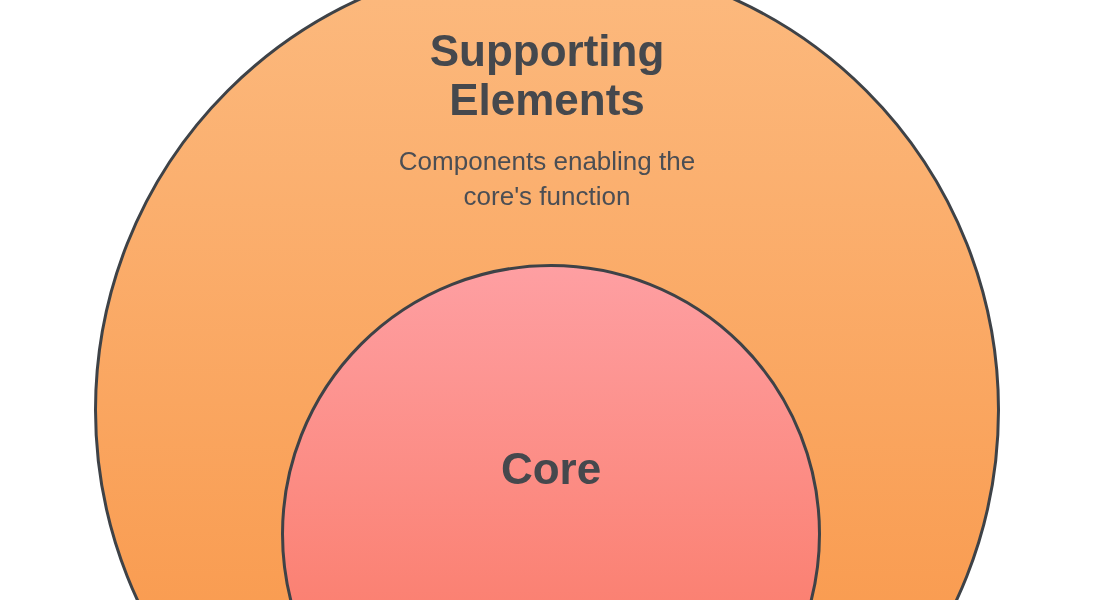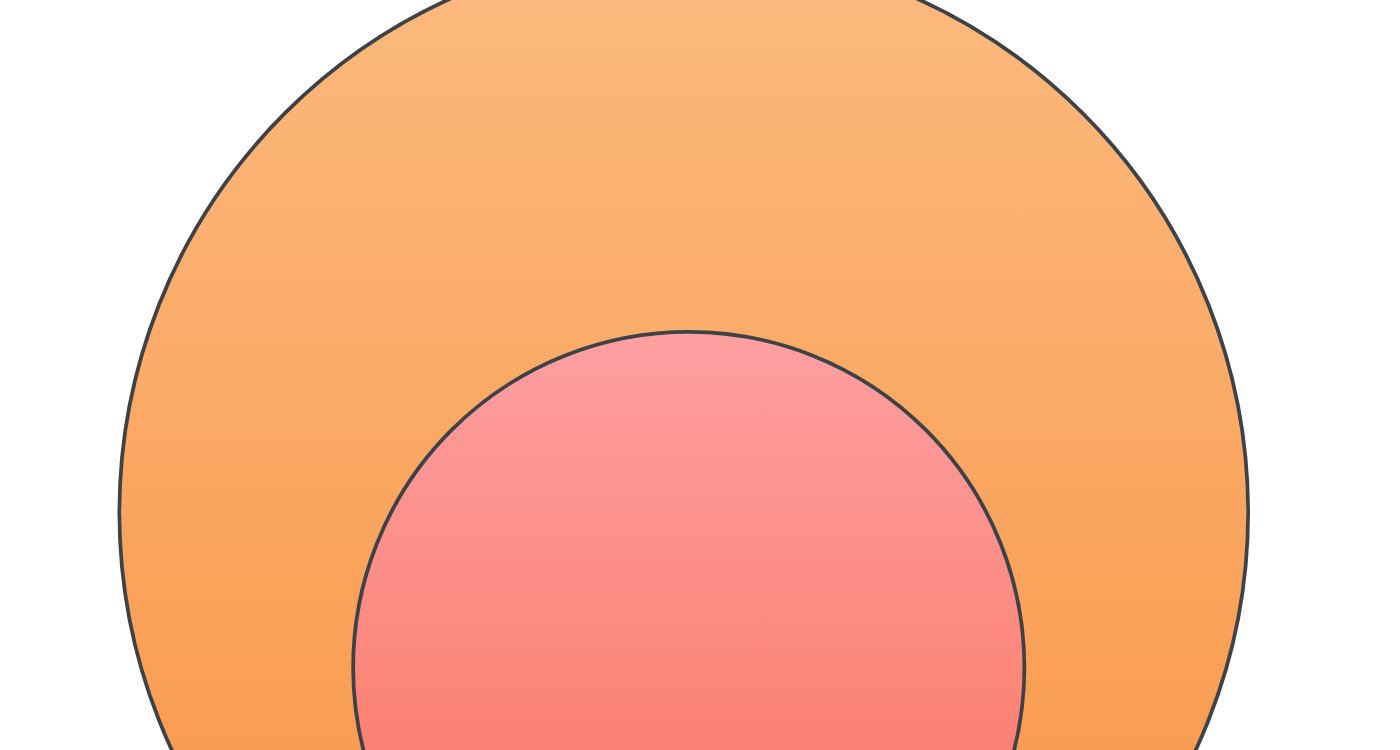--- a/index.html
+++ b/index.html
@@ -87,17 +87,22 @@
 </style>
 </head>
 <body style="background: rgb(255, 255, 255);">
 
 <div class="canvas">
 
   <div class="circle outer"></div>
 
   <div class="circle inner"></div>
 
+  <div class="label outer-label">
+    <div class="title">Supporting Elements</div>
+    <div class="desc">Components enabling the core's function</div>
+  </div>
 
   <div class="label inner-label">
+    <div class="title">Core</div>
   </div>
 
 </div>
 
 </body></html>

